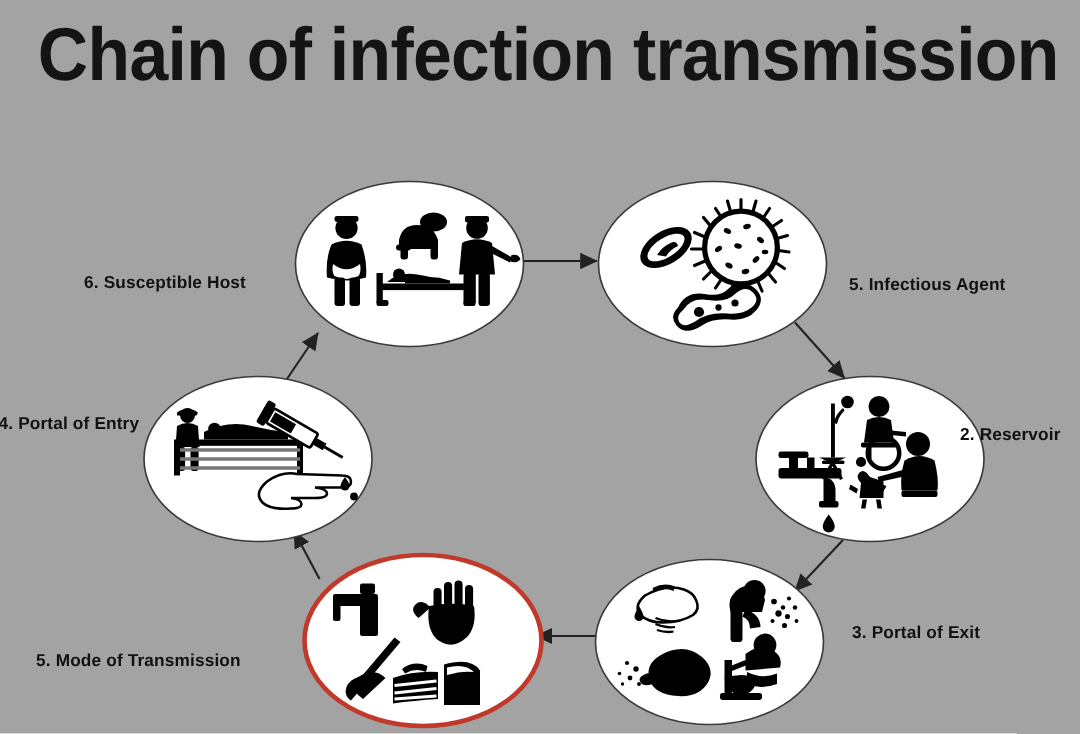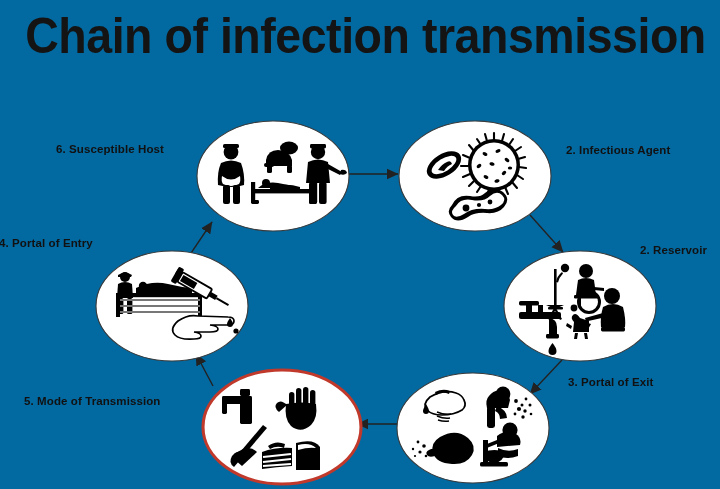--- a/index.html
+++ b/index.html
@@ -9,21 +9,21 @@
     background: #ffffff;
   }
   body {
     font-family: "Liberation Sans", sans-serif;
     -webkit-font-smoothing: antialiased;
   }
   #page {
     position: relative;
     width: 720px;
     height: 489px;
-    background: #0369a1;
+    background: #a3a3a3;
     overflow: hidden;
   }
 
   
   #title {
     position: absolute;
     left: 0;
     top: 8px;
     width: 720px;
     text-align: center;
@@ -51,20 +51,21 @@
   
   .node-label {
     position: absolute;
     font-family: "Liberation Sans", sans-serif;
     font-weight: bold;
     font-size: 11.5px;
     line-height: 14px;
     color: #111111;
     white-space: nowrap;
     letter-spacing: 0.1px;
+    margin-top: 40px;
   }
   .lbl-host    { left: 56px;  top: 142px; }
   .lbl-agent   { left: 566px; top: 143px; }
   .lbl-res     { left: 640px; top: 243px; }
   .lbl-exit    { left: 568px; top: 375px; }
   .lbl-mode    { left: 24px;  top: 394px; }
   .lbl-entry   { left: -1px;  top: 236px; }
 
   #center-label {
     position: absolute;
@@ -391,20 +392,20 @@
         <g>
           <path d="M178 321 q10 -7 20 -5 l30 1 q6 0 6 4 q0 4 -6 4 l-18 0 q8 1 8 4 q0 3 -8 3 l-16 0 q7 1 7 4 q0 3 -7 3 q-14 1 -19 -4 q-6 -6 3 -14 Z" fill="#ffffff" stroke="#000000" stroke-width="1.7"></path>
           <path d="M230 318 q3 4 3 6 a3 3 0 0 1 -6 0 q0 -2 3 -6 Z" fill="#000000"></path>
           <circle cx="236" cy="331" r="2.6" fill="#000000"></circle>
         </g>
       </g>
     </svg>
   </div>
 
   <div class="node-label lbl-host">6. Susceptible Host</div>
-  <div class="node-label lbl-agent">2. Infectious Agent</div>
+  <div class="node-label lbl-agent">5. Infectious Agent</div>
   <div class="node-label lbl-res">2. Reservoir</div>
   <div class="node-label lbl-exit">3. Portal of Exit</div>
   <div class="node-label lbl-mode">5. Mode of Transmission</div>
   <div class="node-label lbl-entry">4. Portal of Entry</div>
 
 
 </div>
 
 </body></html>

